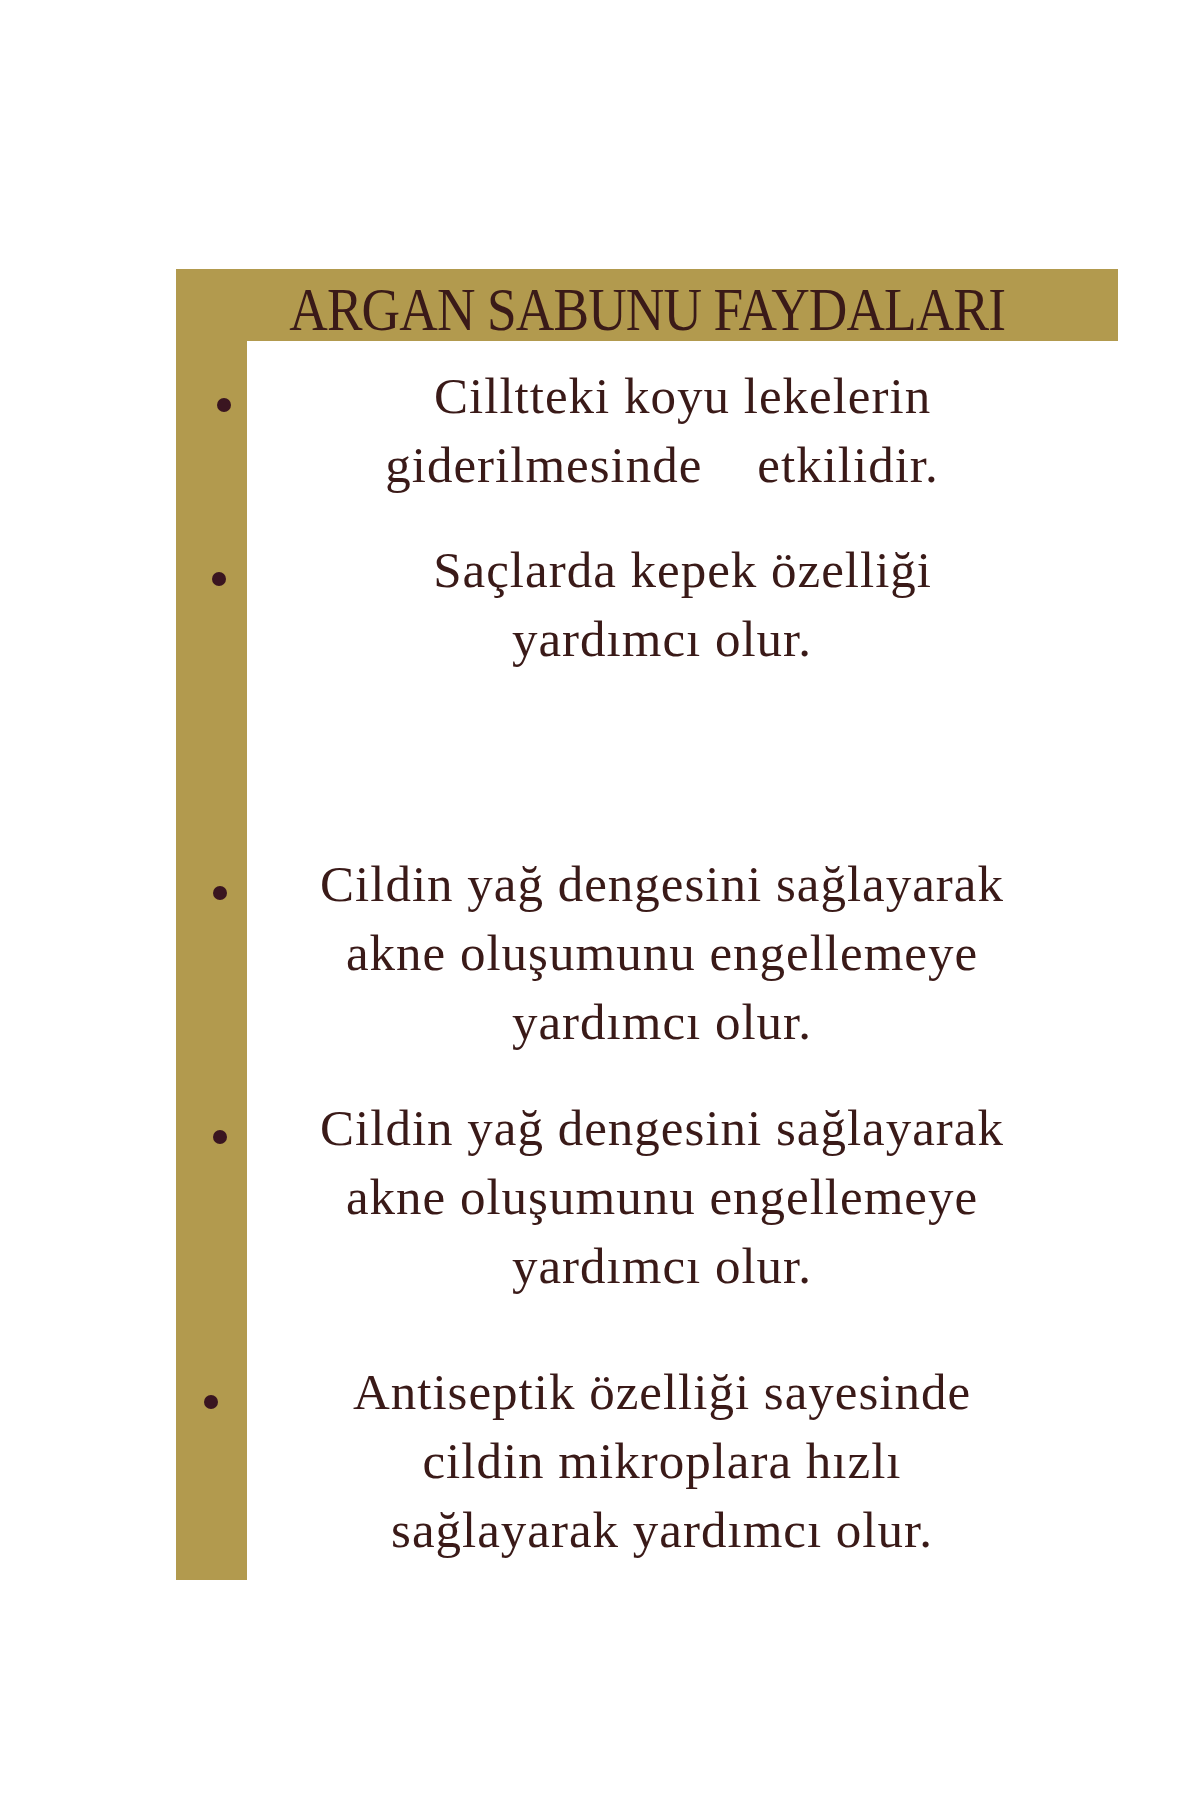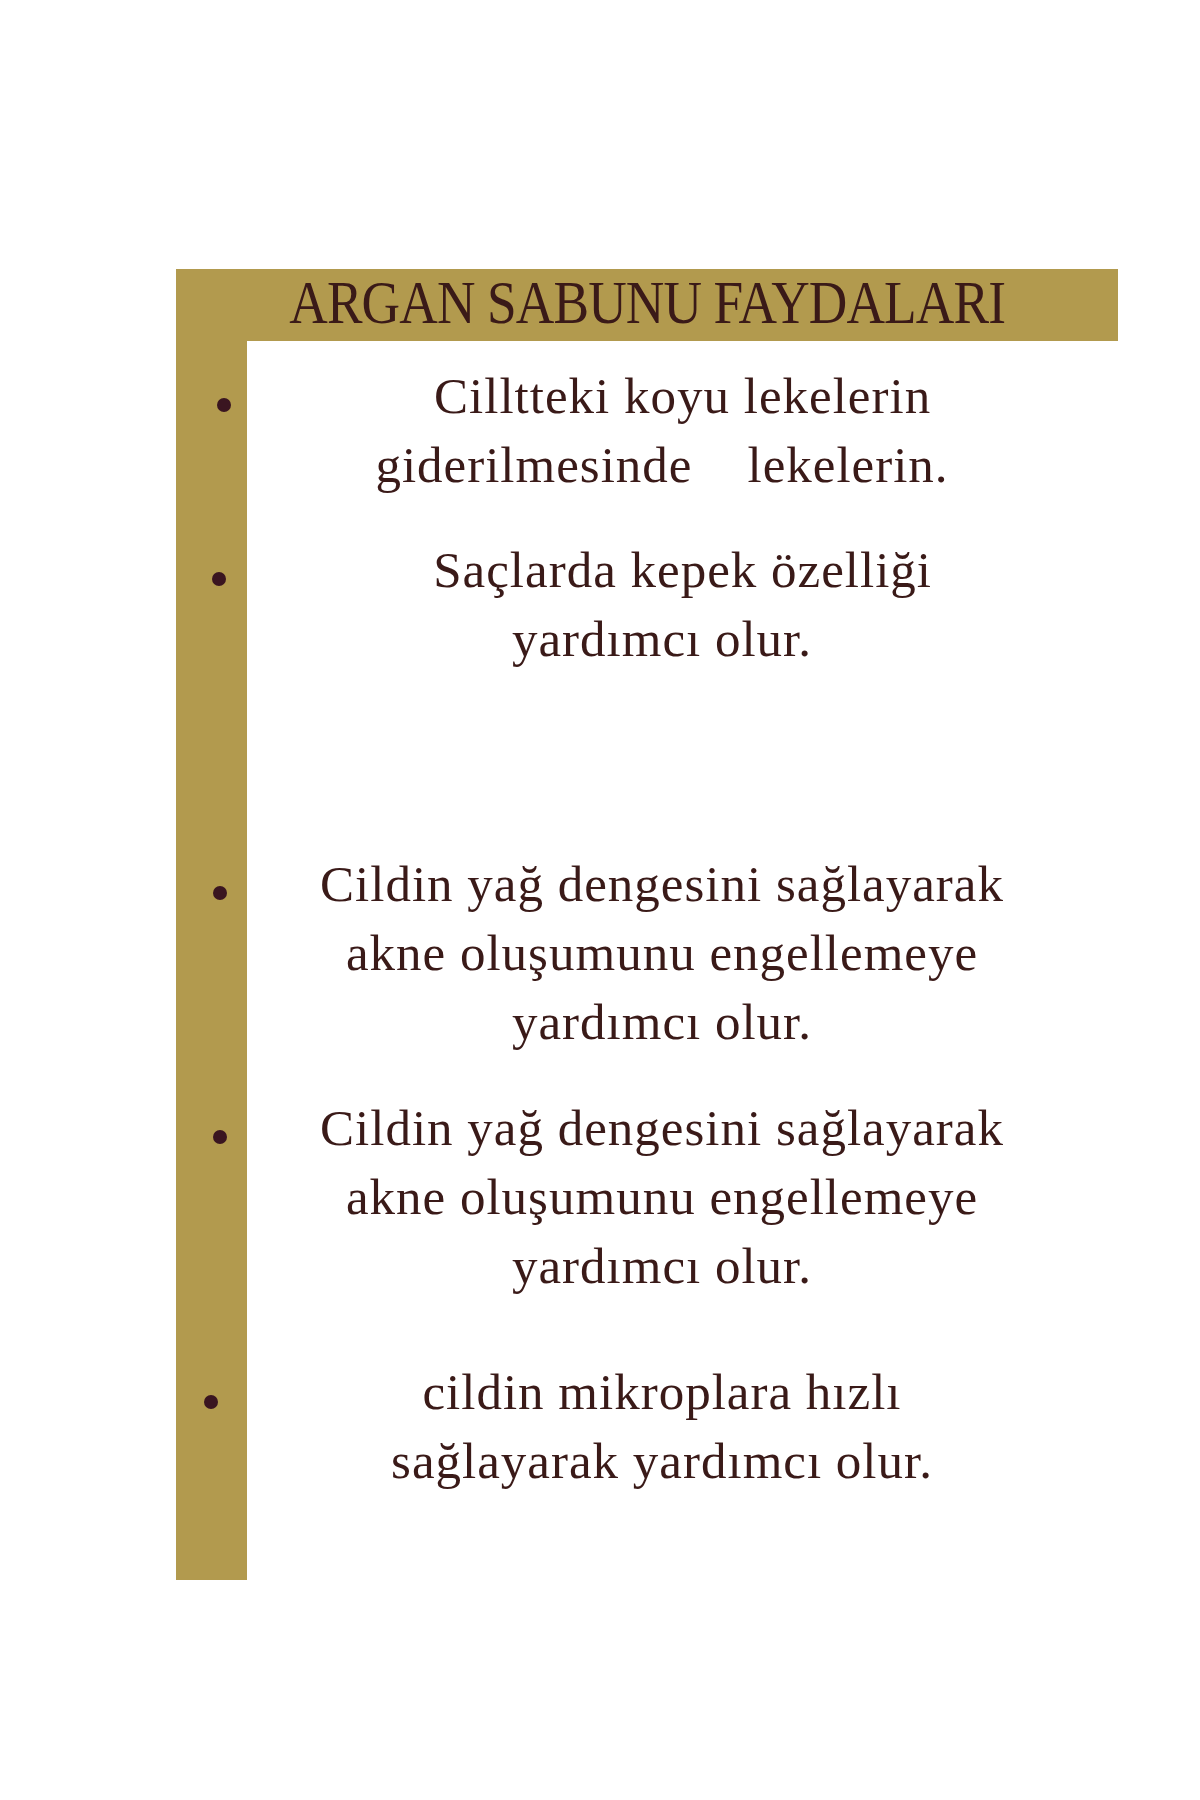--- a/index.html
+++ b/index.html
@@ -27,21 +27,21 @@
       position: absolute;
       left: 176px;
       top: 269px;
       width: 71px;
       height: 1311px;
       background: #b29a4e;
     }
     .title {
       position: absolute;
       left: 176px;
-      top: 264px;
+      top: 271px;
       width: 942px;
       height: 72px;
       display: flex;
       align-items: center;
       justify-content: center;
       margin: 0;
       font-weight: normal;
       font-size: 62px;
       line-height: 1;
       letter-spacing: -1px;
@@ -100,21 +100,21 @@
 <h1 class="title">
   <span>ARGAN SABUNU FAYDALARI</span>
 </h1>
 
 <ul class="benefit-list">
 
   <li class="benefit">
     <span class="bullet" style="left:217px; top:398px;"></span>
     <div class="benefit-text" style="top:362px;">
       <span class="line">   Cilltteki koyu lekelerin</span>
-      <span class="line">giderilmesinde    lekelerin.</span>
+      <span class="line">giderilmesinde    etkilidir.</span>
     </div>
   </li>
 
   <li class="benefit">
     <span class="bullet" style="left:212px; top:572px;"></span>
     <div class="benefit-text" style="top:536px;">
       <span class="line">   Saçlarda kepek özelliği</span>
       <span class="line">yardımcı olur.</span>
     </div>
   </li>
@@ -133,18 +133,19 @@
     <div class="benefit-text" style="top:1094px;">
       <span class="line">Cildin yağ dengesini sağlayarak</span>
       <span class="line">akne oluşumunu engellemeye</span>
       <span class="line">yardımcı olur.</span>
     </div>
   </li>
 
   <li class="benefit">
     <span class="bullet" style="left:204px; top:1395px;"></span>
     <div class="benefit-text" style="top:1358px;">
+      <span class="line">Antiseptik özelliği sayesinde</span>
       <span class="line">cildin mikroplara hızlı</span>
       <span class="line">sağlayarak yardımcı olur.</span>
     </div>
   </li>
 
 </ul>
 
 </body></html>

